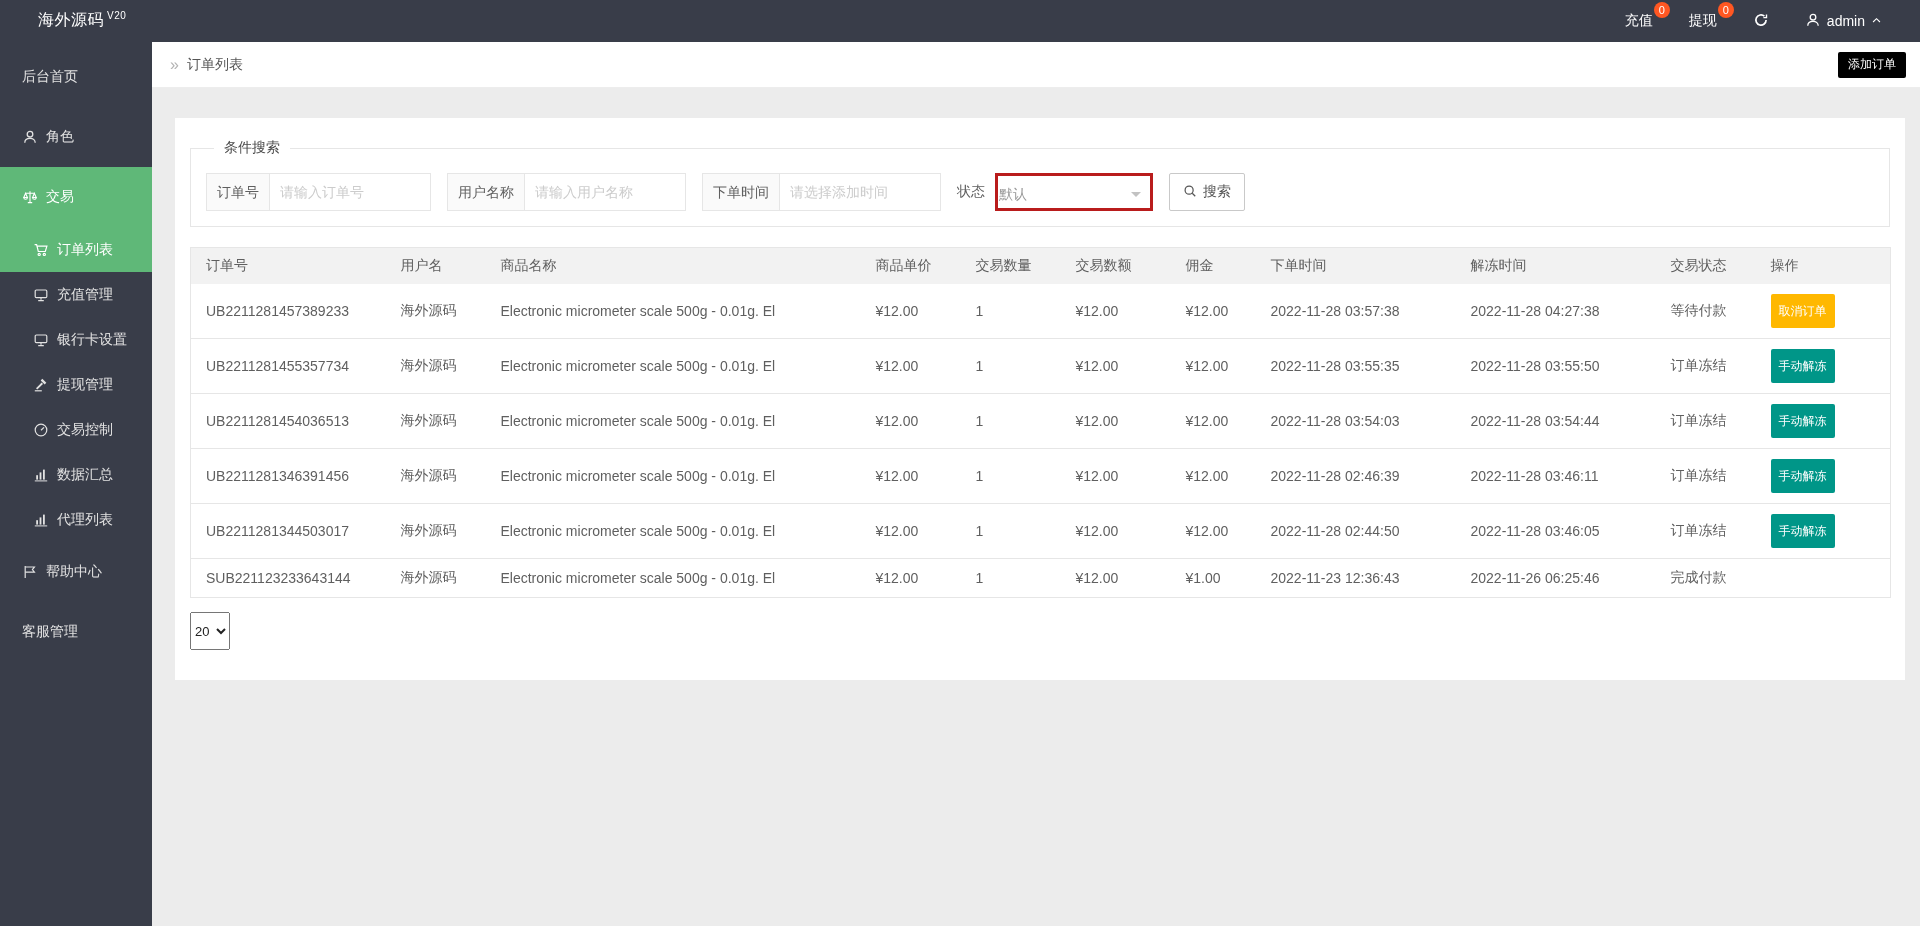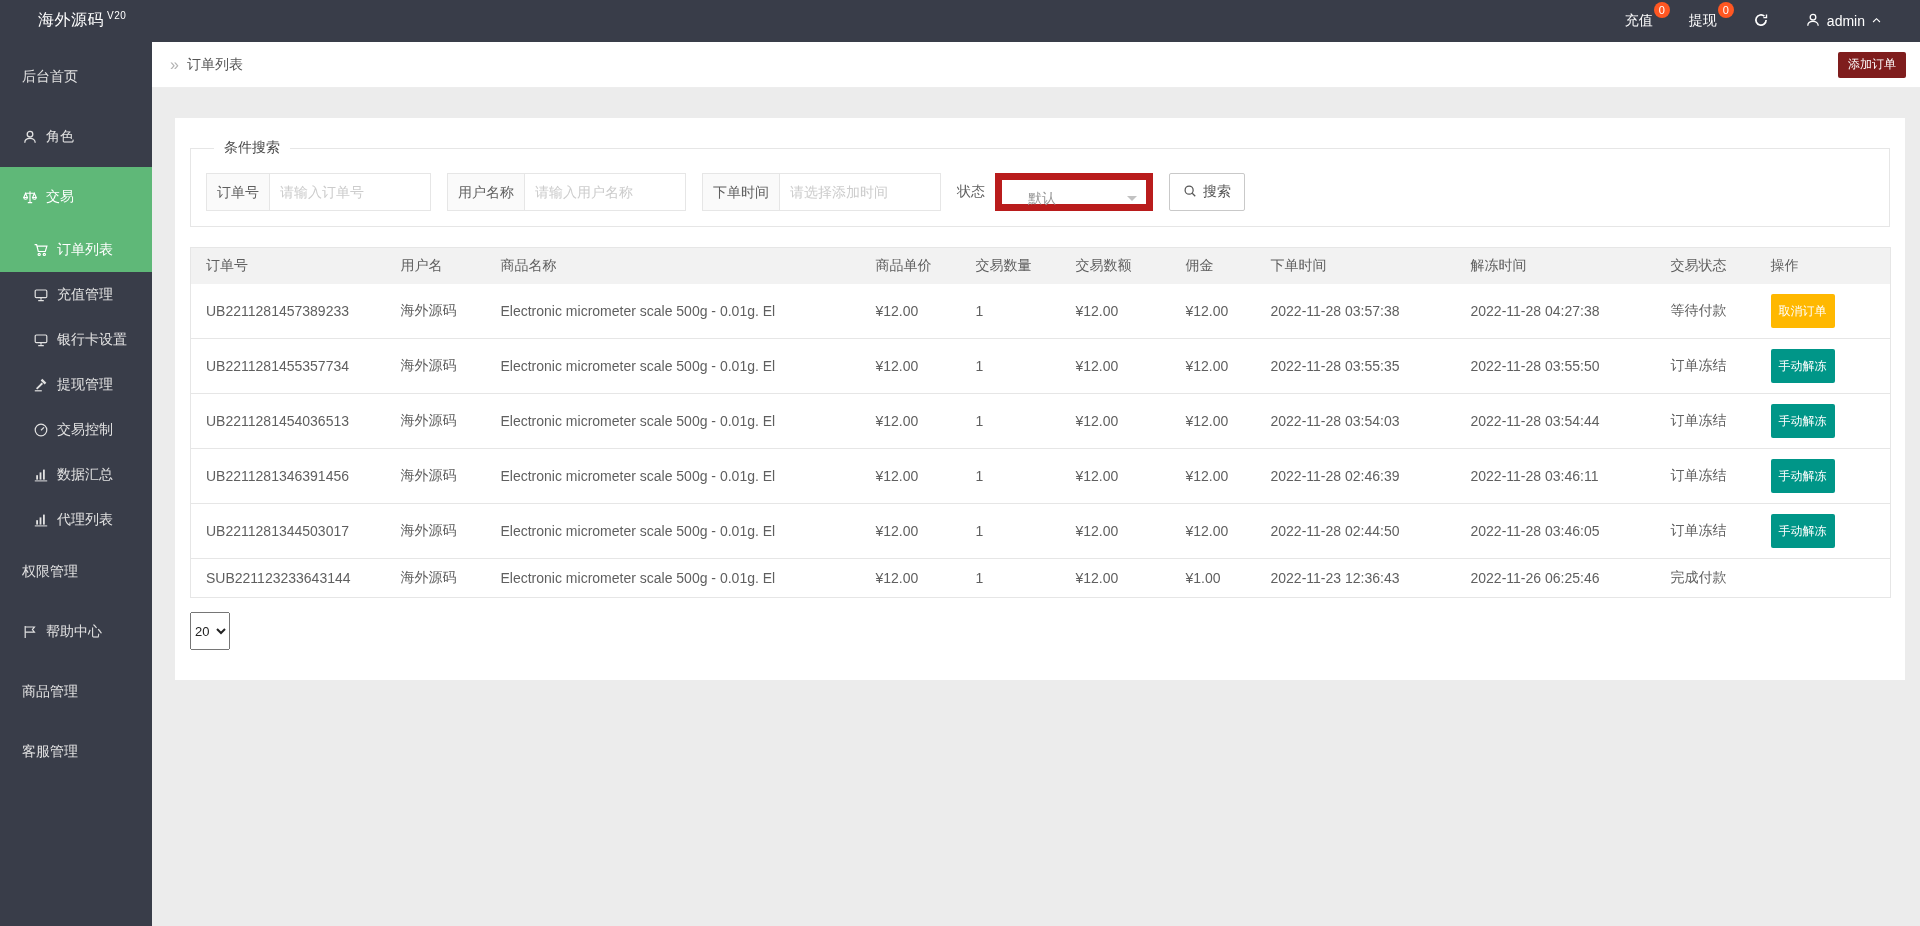--- a/index.html
+++ b/index.html
@@ -24,34 +24,34 @@
   .side-item.lvl2 { height:45px; padding-left:33px; }
   .side-item.active { background:#5FB878; color:#fff; }
   .side-icon { width:16px; height:16px; margin-right:8px; display:inline-flex; flex:none; }
   .side-icon svg { width:16px; height:16px; }
 
   
   .main { position:absolute; left:152px; top:42px; width:1768px; height:884px; }
   .crumb-bar { height:46px; background:#fff; border-bottom:1px solid #ededed; display:flex; align-items:center; padding:0 14px; }
   .crumb-chev { color:#b3b3b3; font-size:16px; margin:0 8px 0 4px; }
   .crumb-title { color:#555; font-size:14px; }
-  .add-btn { margin-left:auto; background:#7f1d1d; color:#fff; font-size:12px; height:26px; padding:0 10px; border:none; border-radius:2px; cursor:pointer; }
+  .add-btn { margin-left:auto; background:#000000; color:#fff; font-size:12px; height:26px; padding:0 10px; border:none; border-radius:2px; cursor:pointer; }
 
   .card { margin:30px 15px 0 23px; background:#fff; padding:15px 15px 30px; min-height:470px; }
 
   fieldset.search-field { border:1px solid #e6e6e6; margin-top:6px; padding:10px 15px 15px; }
   fieldset.search-field legend { font-size:14px; color:#4a4a4a; padding:0 10px; margin-left:8px; }
   .search-row { display:flex; align-items:center; margin-top:6px; }
   .fgroup { display:flex; margin-right:16px; }
   .flabel { background:#fafafa; border:1px solid #e6e6e6; border-right:none; height:38px; line-height:36px; padding:0 10px; font-size:14px; color:#5f5f5f; }
   .finput { width:162px; height:38px; border:1px solid #e6e6e6; padding:0 10px; font-size:14px; color:#555; outline:none; }
   .finput::placeholder { color:#ccc; }
   .status-group { display:flex; align-items:center; margin-right:16px; }
   .status-label { font-size:14px; color:#5f5f5f; margin-right:10px; }
-  .fselect { position:relative; width:158px; height:38px; border:7px solid #b91c1c; background:#fff; line-height:36px; padding:0 26px; font-size:14px; color:#999; cursor:pointer; }
+  .fselect { position:relative; width:158px; height:38px; border:3px solid #b91c1c; background:#fff; line-height:36px; padding:0 1px; font-size:14px; color:#999; cursor:pointer; }
   .fselect .arrow { position:absolute; right:9px; top:16px; width:0; height:0; border:5px solid transparent; border-top-color:#c2c2c2; }
   .search-btn { height:38px; padding:0 13px; background:#fff; border:1px solid #c9c9c9; border-radius:2px; font-size:14px; color:#555; display:inline-flex; align-items:center; gap:6px; cursor:pointer; }
   .search-btn svg { width:14px; height:14px; }
 
   .data-table { width:100%; border-collapse:collapse; margin-top:20px; border:1px solid #e6e6e6; font-size:14px; color:#5f5f5f; table-layout:fixed; }
   .data-table th { background:#f2f2f2; font-weight:normal; text-align:left; padding:9px 10px; color:#5f5f5f; overflow:hidden; white-space:nowrap; }
   .data-table td { padding:10px; border-bottom:1px solid #e6e6e6; overflow:hidden; white-space:nowrap; text-overflow:ellipsis; background:#fff; }
   .data-table th:first-child, .data-table td:first-child { padding-left:15px; }
   .row-btn { height:34px; padding:0 8px; border:none; border-radius:2px; color:#fff; font-size:12px; cursor:pointer; }
 
@@ -181,33 +181,27 @@
         <svg viewBox="0 0 16 16" fill="currentColor">
           <path d="M1.8 13.4h12.4v1H1.8z"></path>
           <rect x="3.2" y="8.2" width="1.8" height="4.4"></rect>
           <rect x="6.6" y="5.4" width="1.8" height="7.2"></rect>
           <rect x="10" y="2.6" width="1.8" height="10"></rect>
         </svg>
       </span>
       <span>代理列表</span>
     </div>
     <div class="side-item lvl1">
-      <span>权限管理</span>
-    </div>
-    <div class="side-item lvl1">
       <span class="side-icon">
         <svg viewBox="0 0 16 16" fill="none" stroke="currentColor" stroke-width="1.2">
           <path d="M3.2 2v12"></path>
           <path d="M3.2 3h9.2l-2 2.6 2 2.6H3.2"></path>
         </svg>
       </span>
       <span>帮助中心</span>
-    </div>
-    <div class="side-item lvl1">
-      <span>商品管理</span>
     </div>
     <div class="side-item lvl1">
       <span>客服管理</span>
     </div>
   </div>
 
 <div class="main">
 
   <div class="crumb-bar">
     <span class="crumb-chev">»</span>

